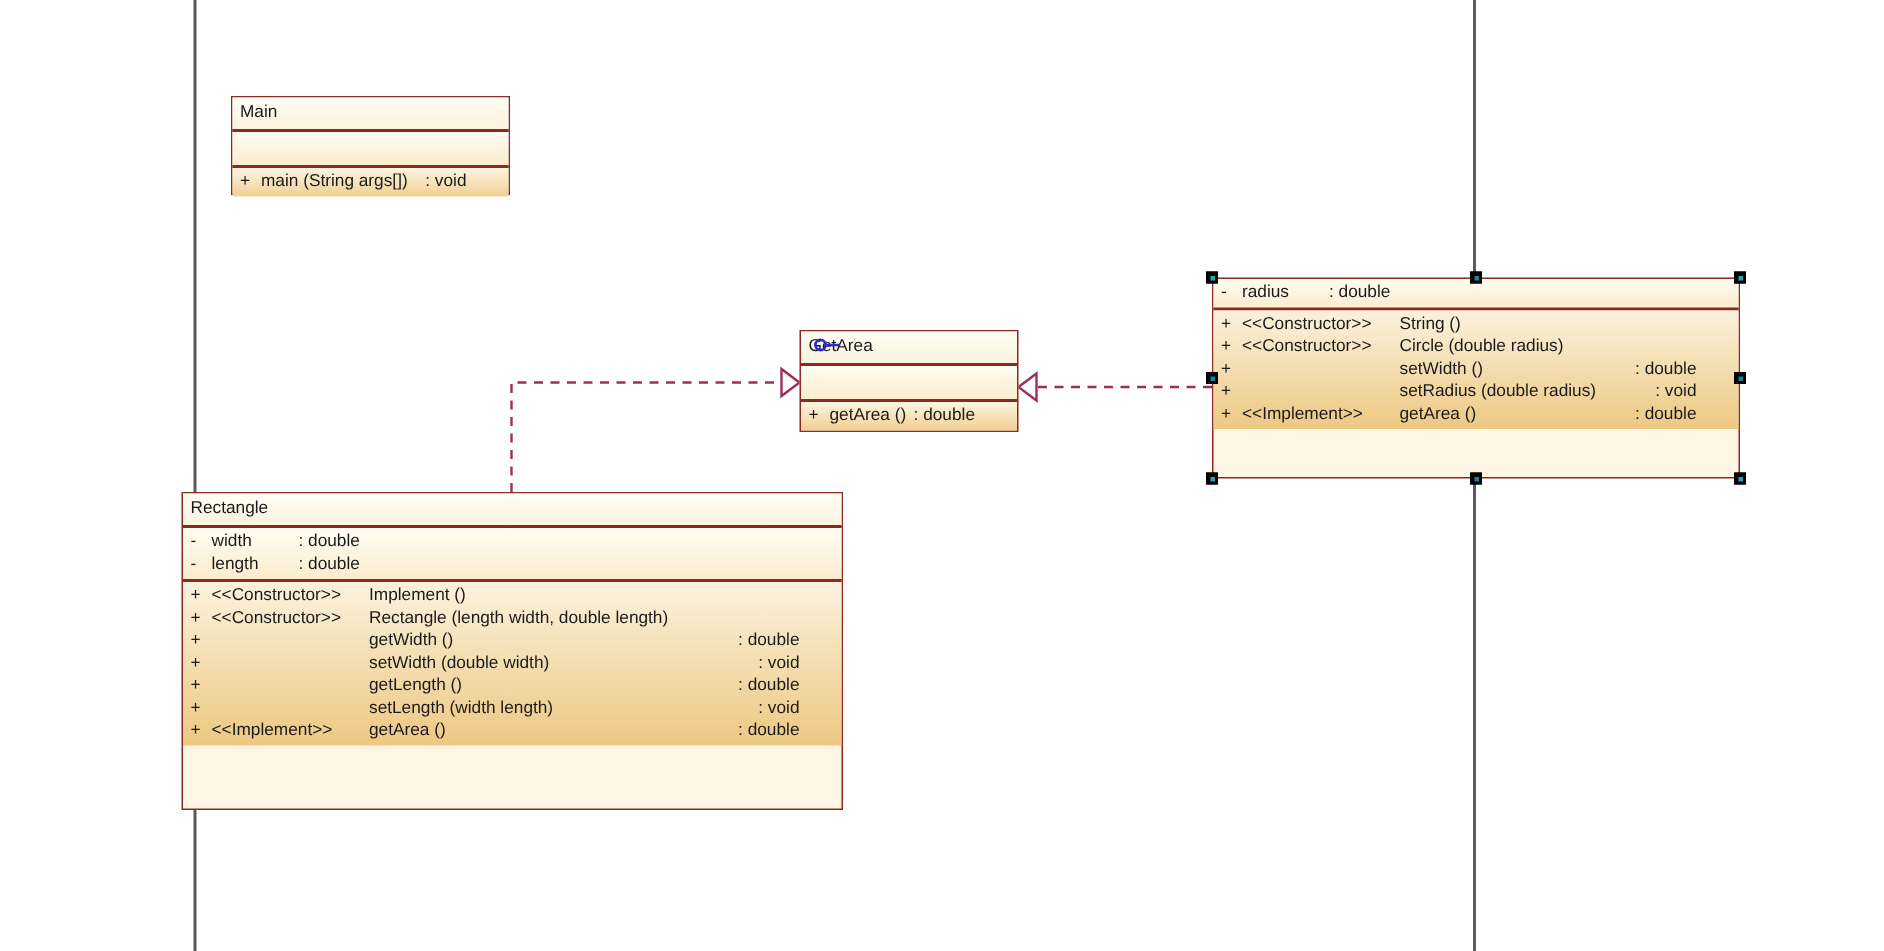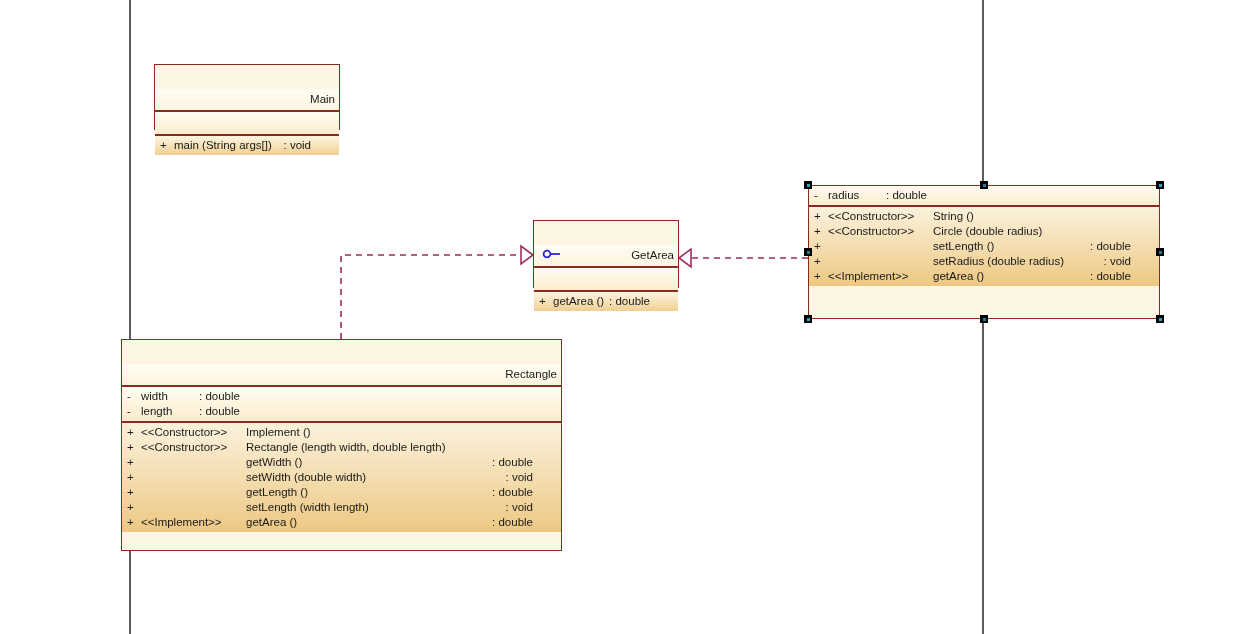--- a/index.html
+++ b/index.html
@@ -43,28 +43,27 @@
   
   .uml-box {
     position: absolute;
     border: 1px solid #8c2a22;
     box-sizing: border-box;
     background: #fdf6e4;
     font-size: 11.5px;
     color: #1a1a1a;
   }
   .uml-name {
-    text-align: right;
+    text-align: left;
     padding: 3px 4px 4px 5px;
     border-bottom: 2px solid #8c2a22;
     background: linear-gradient(to bottom, #fffdf4 0%, #fdf3de 100%);
     font-size: 11.5px;
     line-height: 14px;
     position: relative;
-    margin-top: 24px;
   }
   .uml-attrs {
     border-bottom: 2px solid #8c2a22;
     background: linear-gradient(to bottom, #fffdf3 0%, #fbeccd 100%);
     padding: 2px 0 2px 0;
     min-height: 14px;
   }
   .uml-ops {
     background: linear-gradient(to bottom, #fdf6e2 0%, #f0cf92 100%);
     padding: 2px 0 2px 0;
@@ -197,38 +196,38 @@
             <span class="memname">String ()</span>
           </div>
           <div class="row">
             <span class="vis">+</span>
             <span class="stereo">&lt;&lt;Constructor&gt;&gt;</span>
             <span class="memname">Circle (double radius)</span>
           </div>
           <div class="row">
             <span class="vis">+</span>
             <span class="stereo"></span>
-            <span class="memname">setLength ()</span>
+            <span class="memname">setWidth ()</span>
             <span class="memtype">: double</span>
           </div>
           <div class="row">
             <span class="vis">+</span>
             <span class="stereo"></span>
             <span class="memname">setRadius (double radius)</span>
             <span class="memtype">: void</span>
           </div>
           <div class="row">
             <span class="vis">+</span>
             <span class="stereo">&lt;&lt;Implement&gt;&gt;</span>
             <span class="memname">getArea ()</span>
             <span class="memtype">: double</span>
           </div>
         </div>
       </div>
-      <div class="uml-box" style="left: 121px; top: 339px; width: 441px; height: 212px; border-color: rgb(140, 42, 34);">
+      <div class="uml-box" style="left: 121px; top: 328px; width: 441px; height: 212px; border-color: rgb(140, 42, 34);">
         <div class="uml-name" style="border-bottom-color: rgb(140, 42, 34);"><span>Rectangle</span></div>
         <div class="uml-attrs" style="border-bottom-color: rgb(140, 42, 34);">
           <div class="row">
             <span class="vis">-</span>
             <span class="attr-name">width</span>
             <span class="attr-type">: double</span>
           </div>
           <div class="row">
             <span class="vis">-</span>
             <span class="attr-name">length</span>

